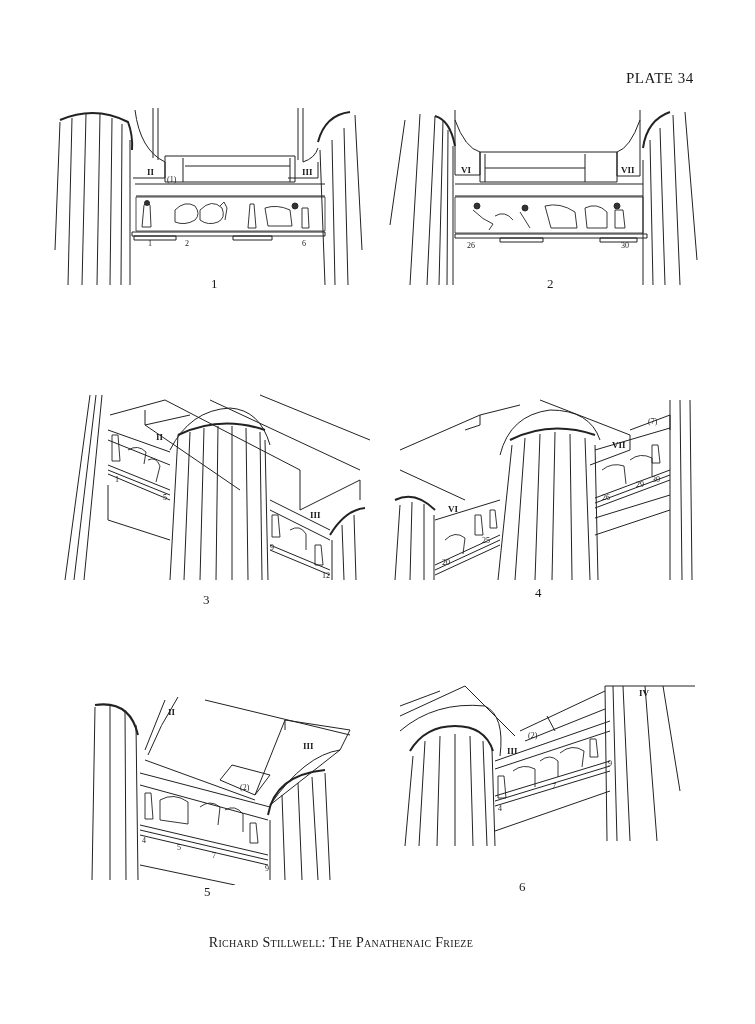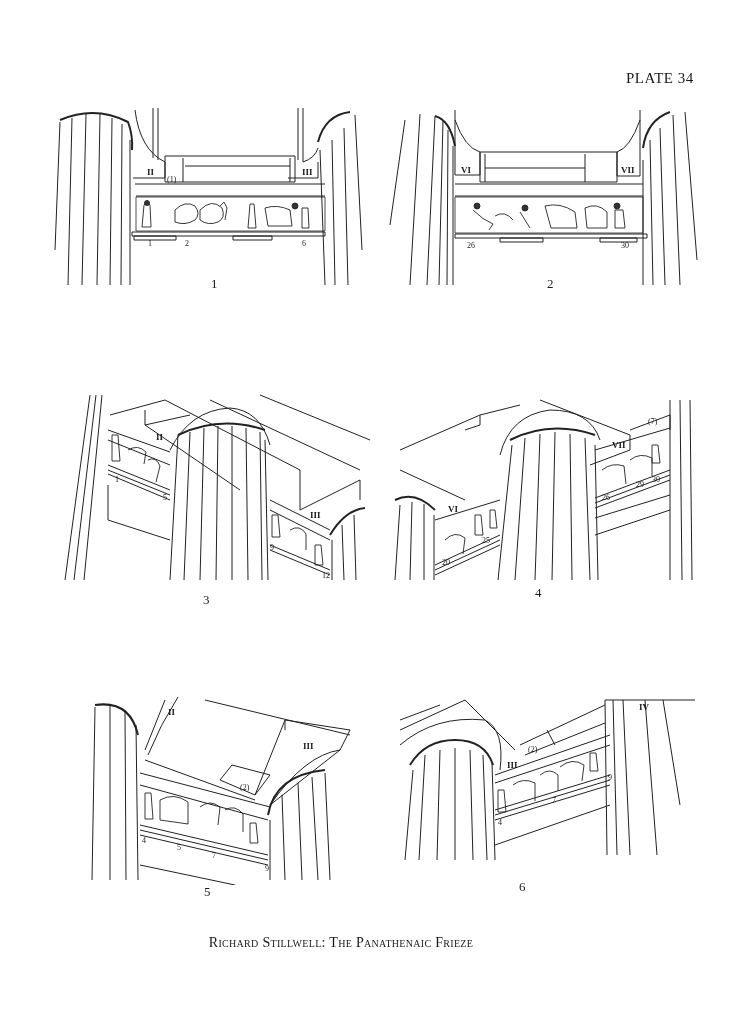--- a/index.html
+++ b/index.html
@@ -203,21 +203,21 @@
   <text class="lblr" x="213" y="54" stroke="none">III</text>
   <text class="lbl" x="150" y="95" stroke="none">(2)</text>
   <text class="lbl" x="52" y="148" stroke="none">4</text>
   <text class="lbl" x="87" y="155" stroke="none">5</text>
   <text class="lbl" x="122" y="163" stroke="none">7</text>
   <text class="lbl" x="175" y="176" stroke="none">9</text>
 </svg>
 </div>
 <div class="fig-num" style="left:204px;top:884px;">5</div>
 
-<div class="fig" style="left:395px;top:695px;text-decoration:underline;">
+<div class="fig" style="left:395px;top:681px;text-decoration:underline;">
 <svg width="310" height="170" viewBox="0 0 310 170" fill="none" stroke="#222" stroke-width="1">
   <path d="M5 25 L45 10 M5 35 L70 5 L120 55"></path>
   <path d="M5 50 Q40 20 90 25 Q110 35 105 75"></path>
 
   <path d="M15 70 Q30 45 60 45 Q90 45 98 70" stroke-width="2"></path>
   <path d="M18 75 L10 165 M30 60 L24 165 M45 55 L42 165 M60 53 L60 165 M75 55 L78 165 M88 60 L92 165 M97 68 L100 165"></path>
 
   <path d="M210 5 L212 160 M218 5 L222 160 M228 5 L235 160 M250 5 L262 160 M268 5 L285 110"></path>
   <path d="M210 5 L300 5"></path>
 

